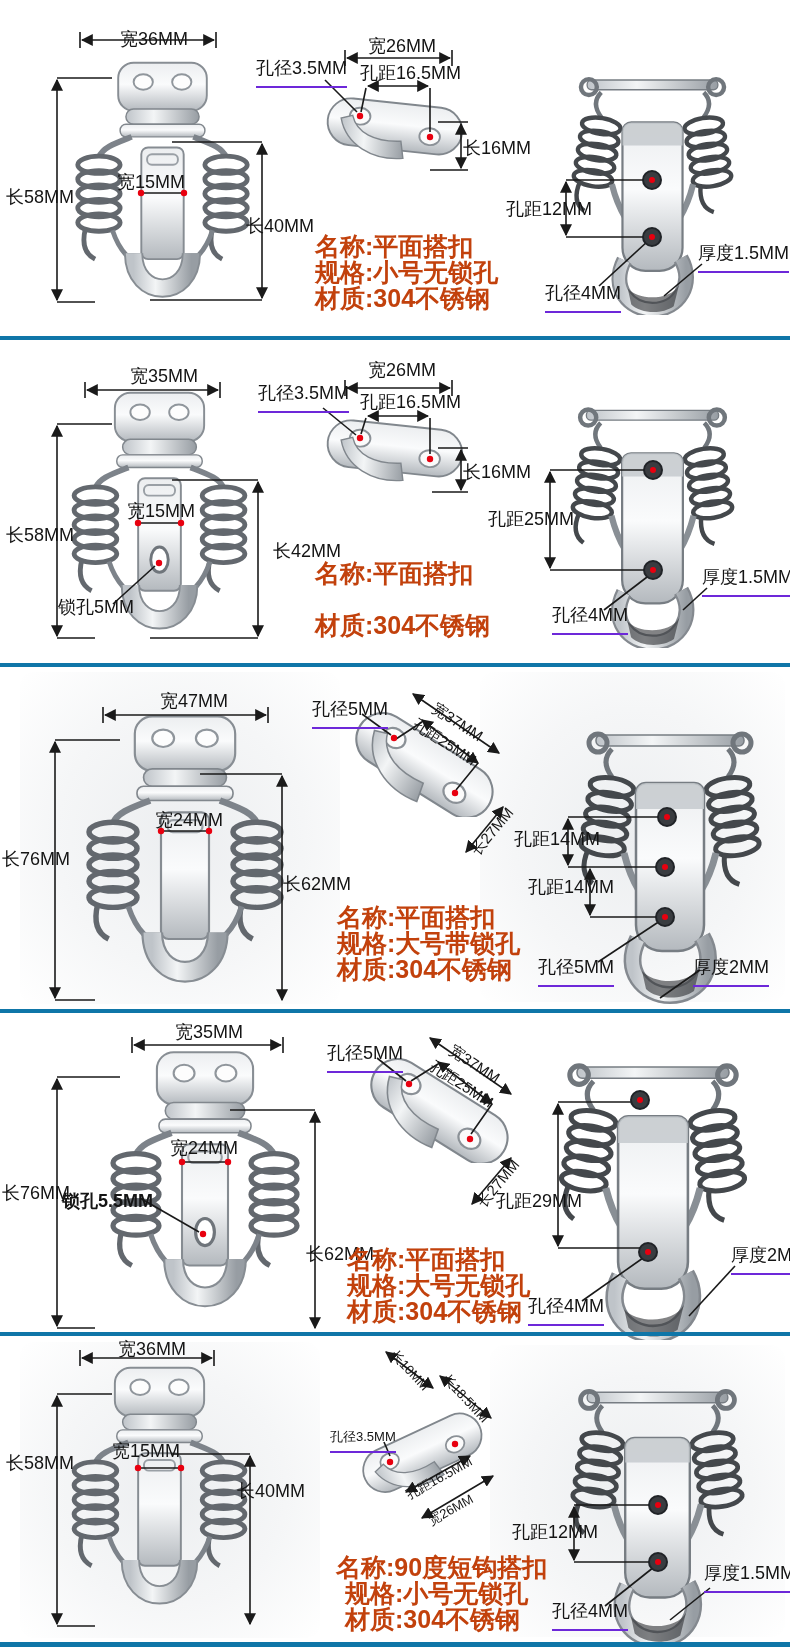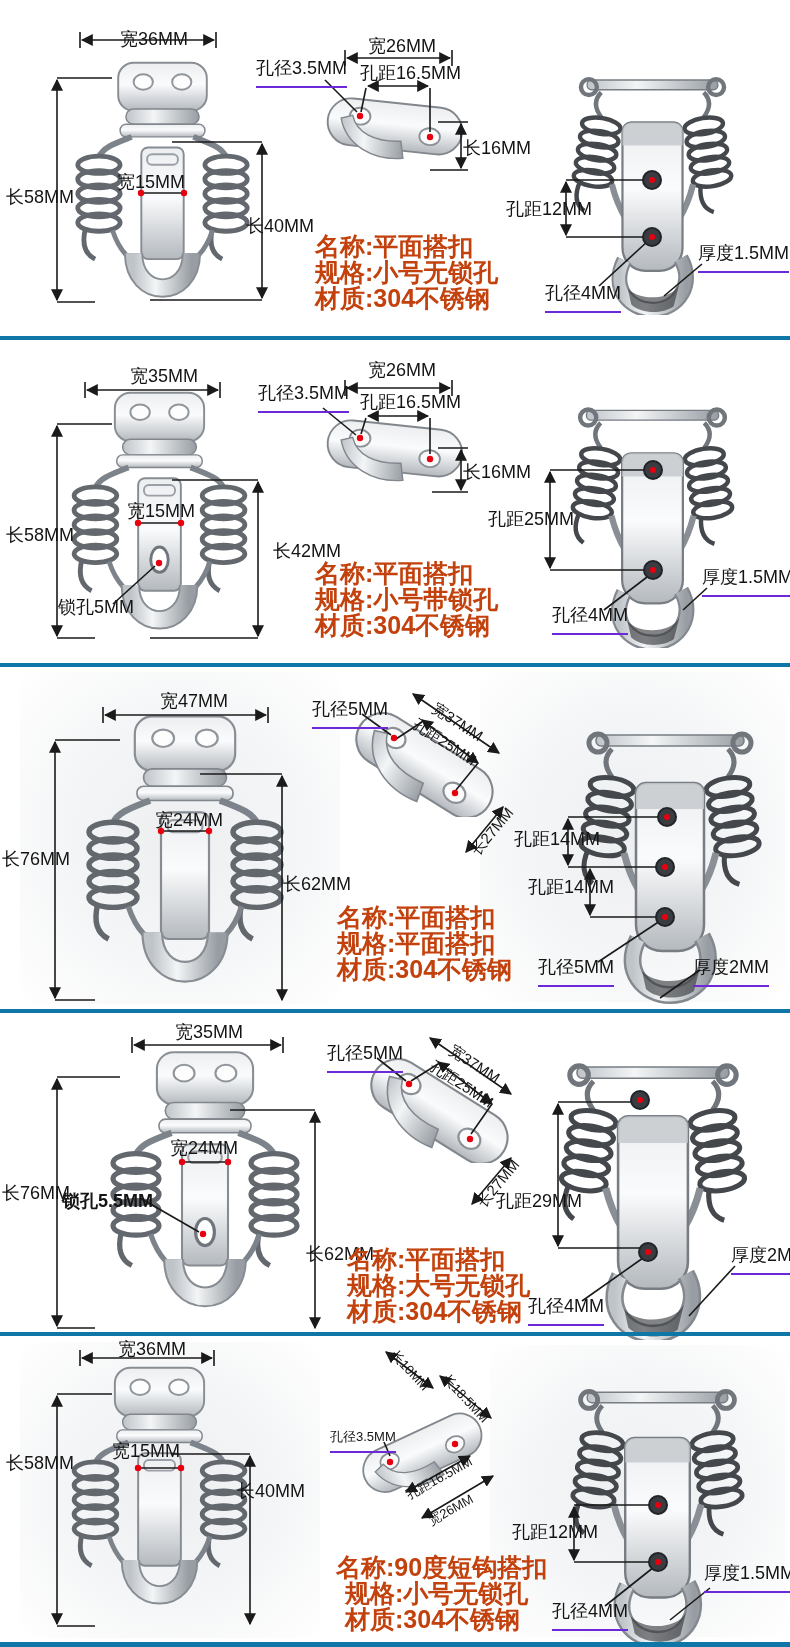--- a/index.html
+++ b/index.html
@@ -325,37 +325,36 @@
   <span class="dim" style="left:243px;top:542px;margin-left:30px;">长42MM</span>
   <span class="dim" style="left:58px;top:598px;">锁孔5MM</span>
   <span class="dim" style="left:368px;top:361px;">宽26MM</span>
   <span class="dim u" style="left:258px;top:384px;">孔径3.5MM</span>
   <span class="dim" style="left:360px;top:393px;">孔距16.5MM</span>
   <span class="dim" style="left:463px;top:463px;">长16MM</span>
   <span class="dim" style="left:488px;top:510px;">孔距25MM</span>
   <span class="dim u" style="left:702px;top:568px;">厚度1.5MM</span>
   <span class="dim u" style="left:552px;top:606px;">孔径4MM</span>
   <span class="info" style="left:315px;top:557px;">名称:平面搭扣</span>
-  <span class="info" style="left:315px;top:583px;">规格:小号带锁孔</span>
   <span class="info" style="left:315px;top:609px;">材质:304不锈钢</span>
 
   <span class="dim" style="left:160px;top:692px;">宽47MM</span>
   <span class="dim" style="left:155px;top:811px;">宽24MM</span>
   <span class="dim" style="left:2px;top:850px;">长76MM</span>
   <span class="dim" style="left:283px;top:875px;">长62MM</span>
   <span class="dim u" style="left:312px;top:700px;">孔径5MM</span>
   <span class="dim sm rot" style="left:438px;top:700px;transform:rotate(33deg);">宽37MM</span>
   <span class="dim sm rot" style="left:419px;top:716px;transform:rotate(33deg);">孔距25MM</span>
   <span class="dim sm rot" style="left:468px;top:848px;transform:rotate(-50deg);">长27MM</span>
   <span class="dim" style="left:514px;top:830px;">孔距14MM</span>
   <span class="dim" style="left:528px;top:878px;">孔距14MM</span>
   <span class="dim u" style="left:538px;top:958px;">孔径5MM</span>
   <span class="dim u" style="left:693px;top:958px;">厚度2MM</span>
   <span class="info" style="left:337px;top:901px;">名称:平面搭扣</span>
-  <span class="info" style="left:337px;top:927px;">规格:平面搭扣</span>
+  <span class="info" style="left:337px;top:927px;">规格:大号带锁孔</span>
   <span class="info" style="left:337px;top:953px;">材质:304不锈钢</span>
 
   <span class="dim" style="left:175px;top:1023px;">宽35MM</span>
   <span class="dim" style="left:170px;top:1139px;">宽24MM</span>
   <span class="dim" style="left:2px;top:1184px;">长76MM</span>
   <span class="dim" style="left:62px;top:1192px;font-weight:bold;">锁孔5.5MM</span>
   <span class="dim" style="left:306px;top:1245px;">长62MM</span>
   <span class="dim u" style="left:327px;top:1044px;">孔径5MM</span>
   <span class="dim sm rot" style="left:455px;top:1042px;transform:rotate(33deg);">宽37MM</span>
   <span class="dim sm rot" style="left:436px;top:1058px;transform:rotate(33deg);">孔距25MM</span>

